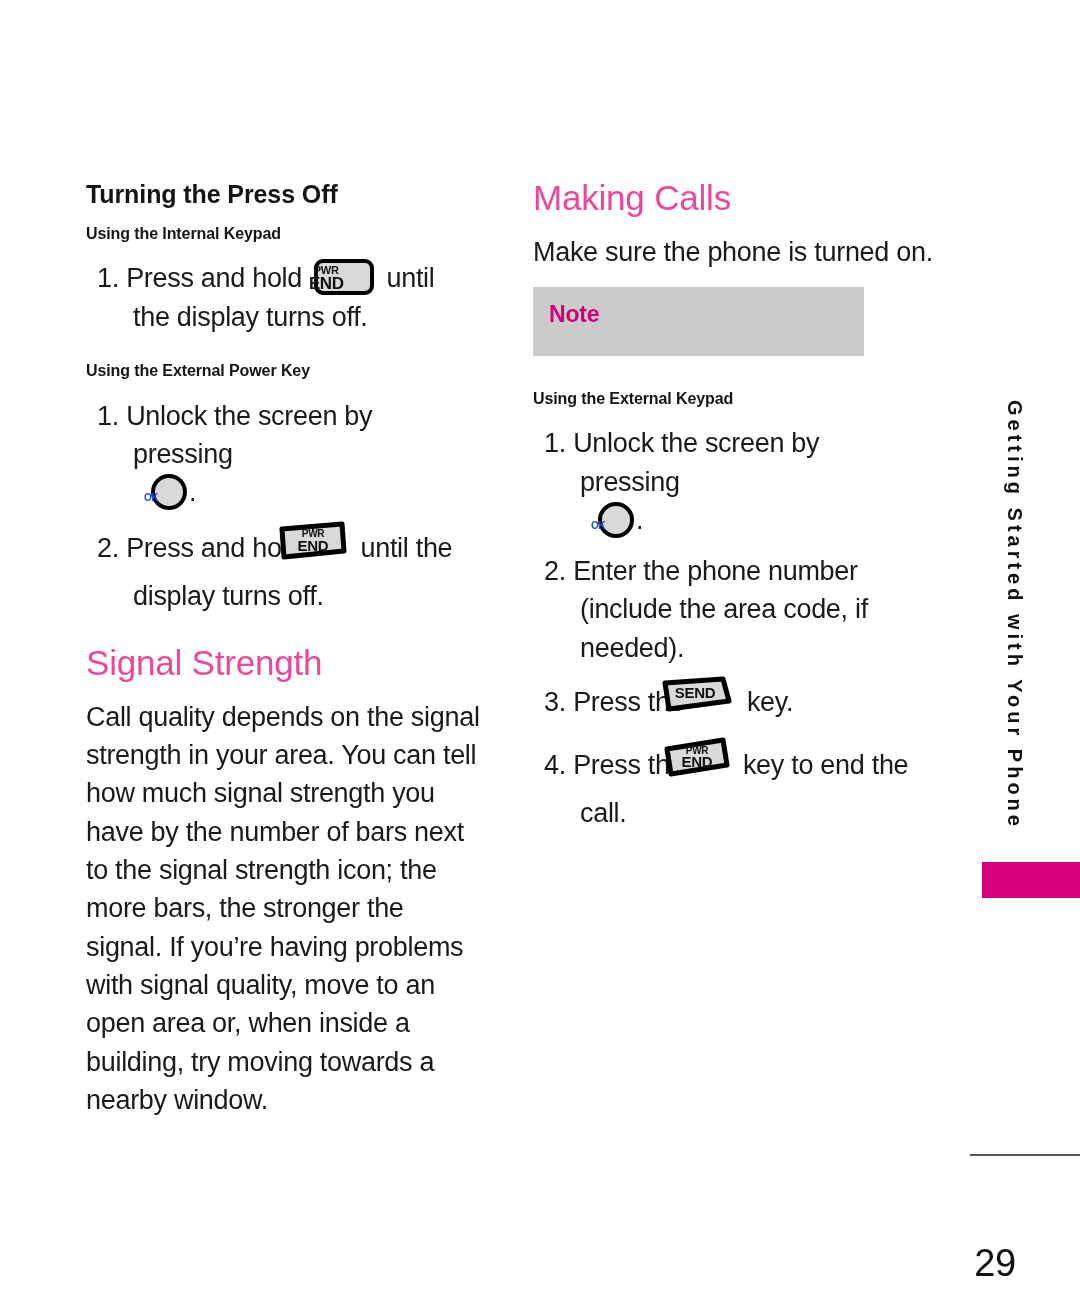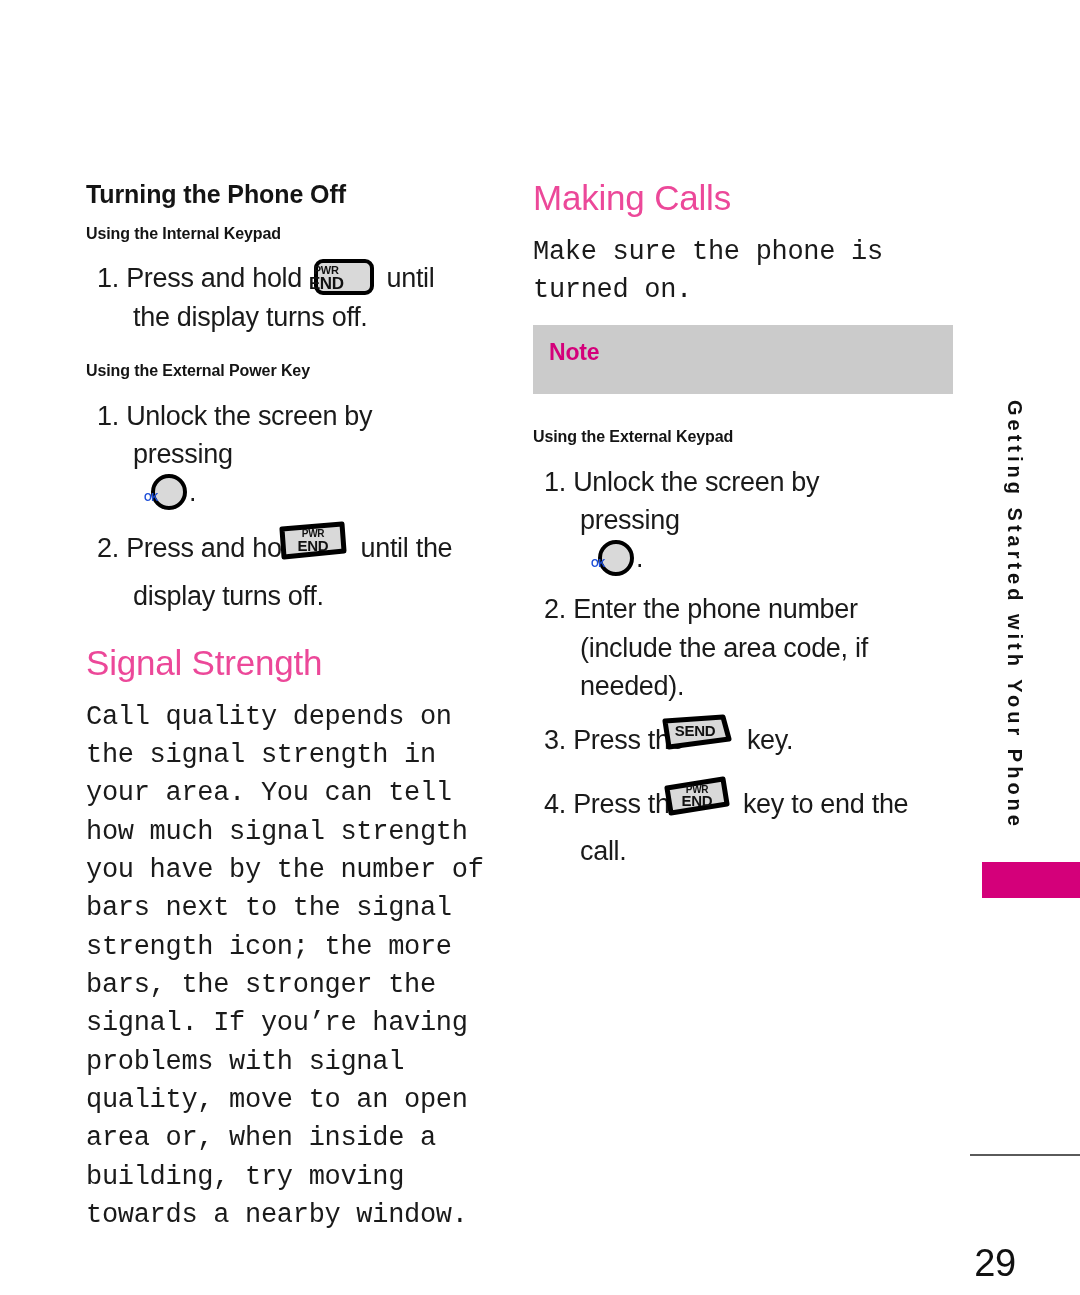--- a/index.html
+++ b/index.html
@@ -54,21 +54,20 @@
     line-height: 1.15;
     letter-spacing: -0.1px;
   }
 
   
   p.body-text {
     font-size: 27px;
     line-height: 1.42;
     margin: 2px 0 14px 0;
     letter-spacing: -0.3px;
-    font-family: Liberation Mono, monospace;
   }
   .steps {
     margin: 11px;
     padding: 0;
     list-style: none;
   }
   .step {
     font-size: 27px;
     line-height: 1.42;
     margin: 0 0 12px 0;
@@ -144,21 +143,21 @@
     font-weight: bold;
     letter-spacing: -0.4px;
     color: #1d4ed8;
   }
 
   
   .note-box {
     background: #cbcbcb;
     padding: 14px 16px 22px 16px;
     margin: 16px 0 0 0;
-    width: 420px;
+    width: 331px;
     box-sizing: border-box;
   }
   .note-label {
     color: #d4007a;
     font-size: 23px;
     font-weight: bold;
     margin: 0 0 6px 0;
     letter-spacing: -0.2px;
   }
   .note-body {
@@ -212,21 +211,21 @@
     letter-spacing: -0.5px;
   }
 </style>
 </head>
 <body>
 
 <div class="page">
 
   <div class="col col-left">
 
-    <h2 class="sub-title">Turning the Phone Off</h2>
+    <h2 class="sub-title">Turning the Press Off</h2>
 
     <h3 class="sub-sub-title" style="margin-top:16px">Using the Internal Keypad</h3>
 
     <ul class="steps">
       <li class="step">
         <span class="num">1.</span>
         <span>Press and hold</span>
         <span class="key key-pwrend-internal">
           <span class="lbl-top">PWR</span>
           <span class="lbl-bot">END</span>

